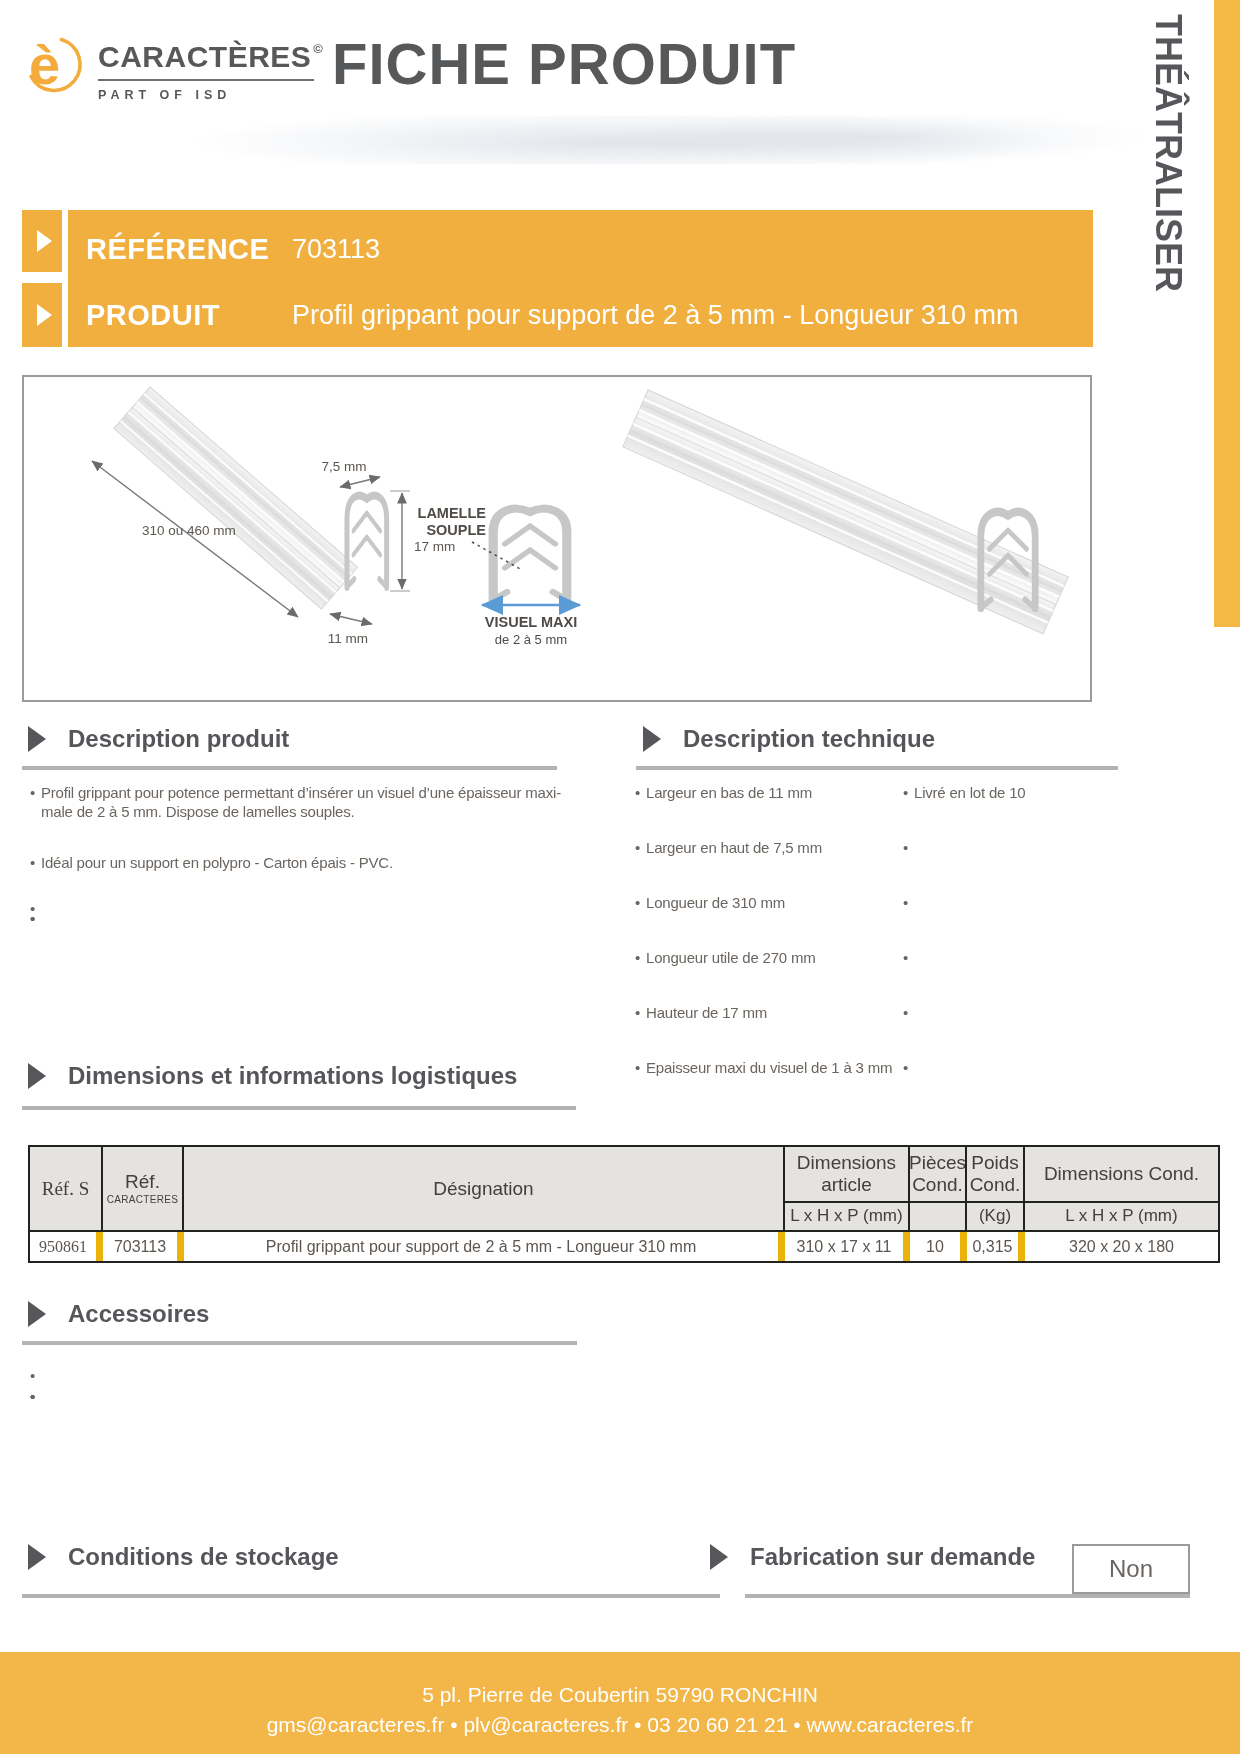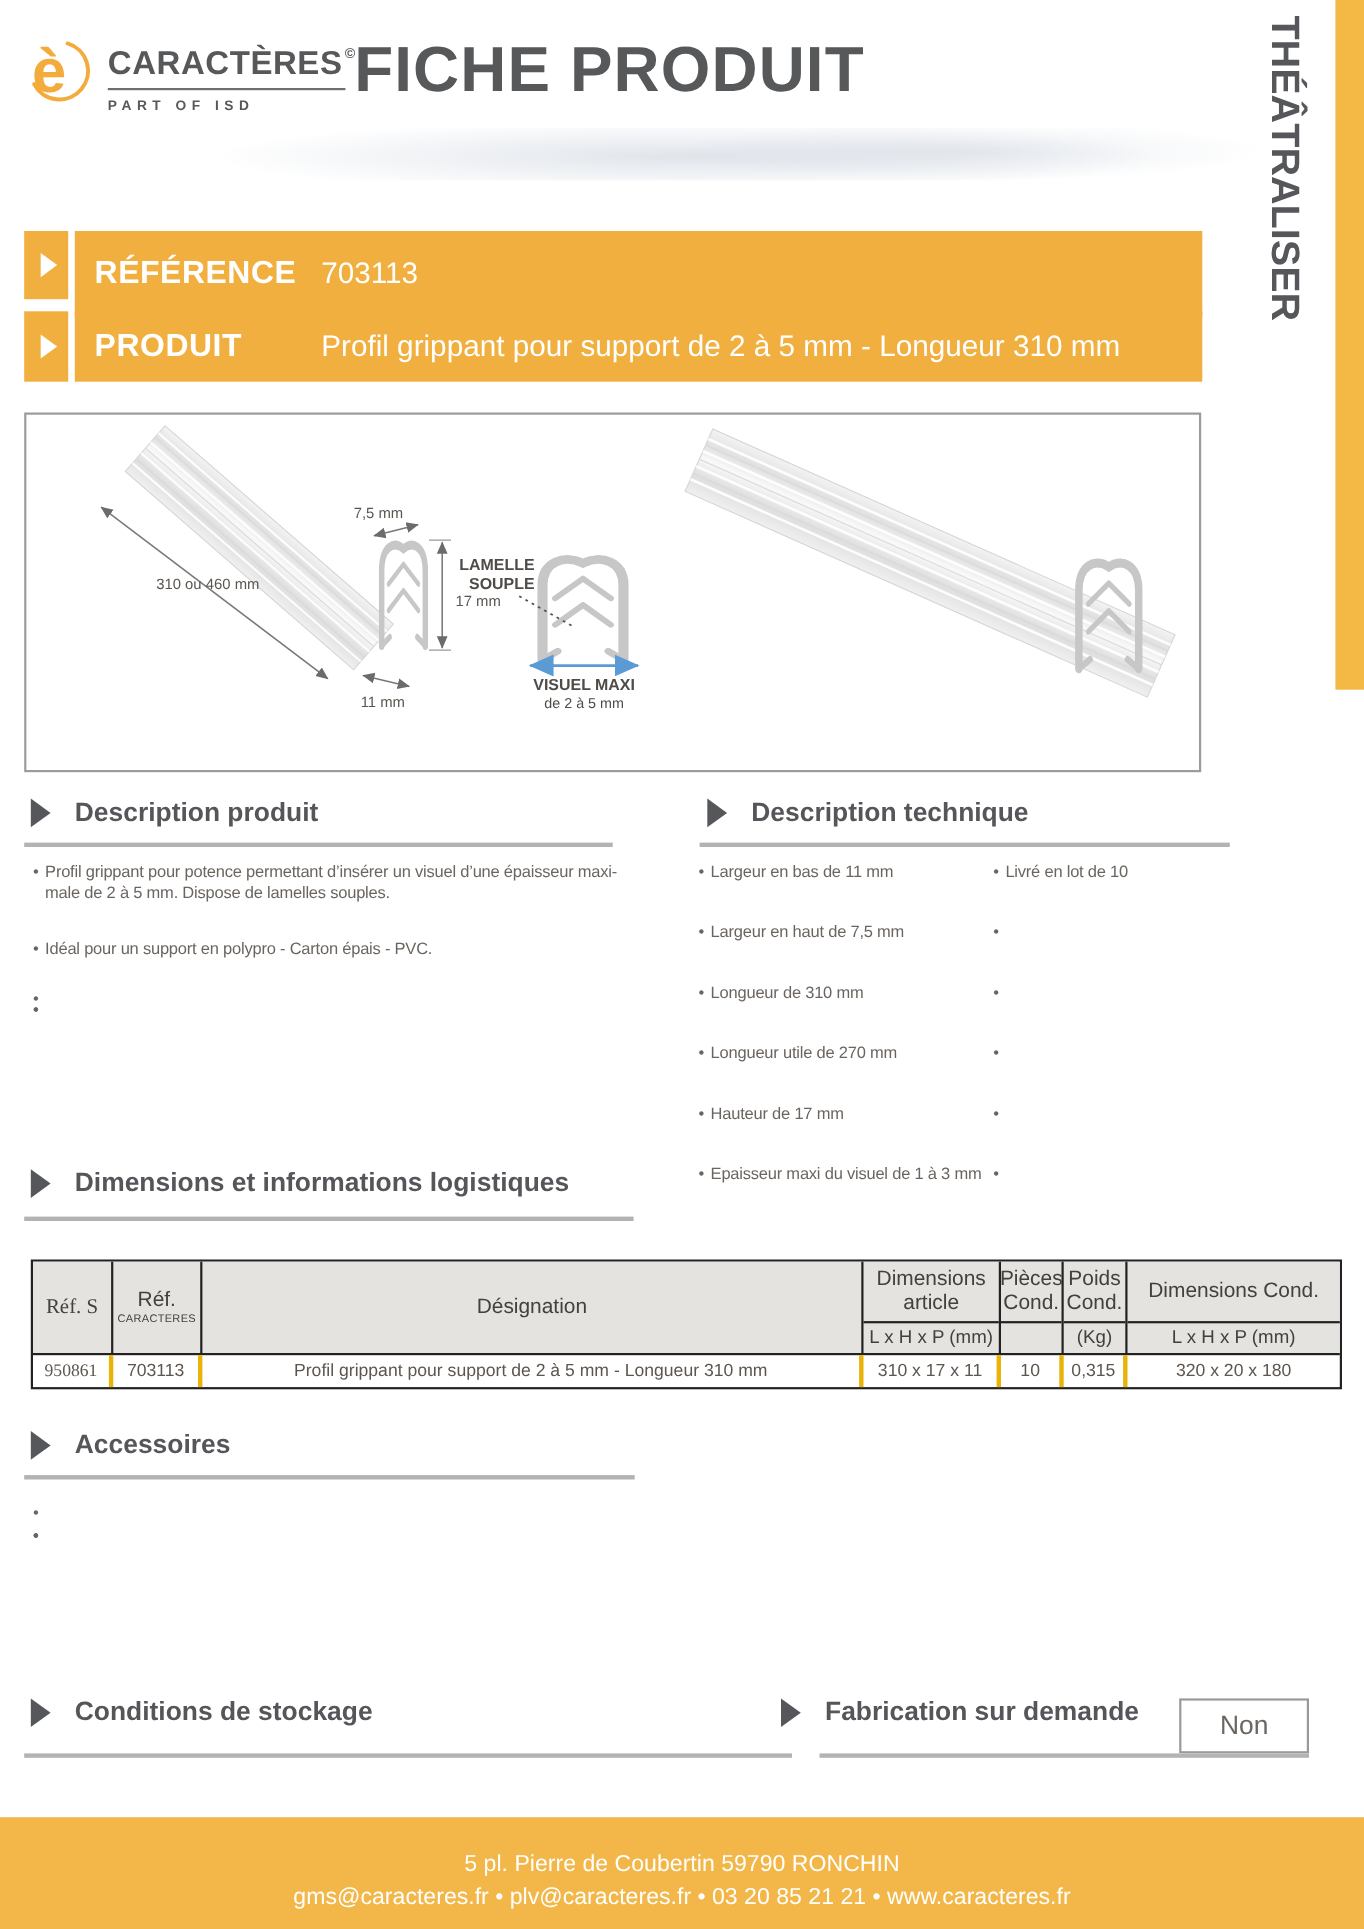--- a/index.html
+++ b/index.html
@@ -13,21 +13,21 @@
 
   
   .logo{position:absolute; left:14px; top:24px; display:flex; align-items:flex-start;}
   .logo-mark{display:block;}
   .logo-right{margin-left:8px; padding-top:18px;}
   .brand-line{font-size:30px; font-weight:bold; color:#57585A; letter-spacing:.5px; line-height:1;}
   .brand-line sup{font-size:13px; font-weight:bold; vertical-align:14px; margin-left:2px;}
   .brand-rule{height:2px; background:#6d6e70; margin-top:7px; width:216px;}
   .brand-tagline{margin-top:7px; font-size:12.5px; letter-spacing:5px; font-weight:600; color:#57585A;}
 
-  .page-title{position:absolute; left:322px; top:30px; font-size:58px; font-weight:bold;
+  .page-title{position:absolute; left:332px; top:30px; font-size:58px; font-weight:bold;
     color:#57585A; letter-spacing:1px; white-space:nowrap;}
 
   .header-sheen{position:absolute; left:55px; top:116px; width:1090px; height:48px;
     background:
       radial-gradient(55% 95% at 52% 55%, rgba(165,178,196,.34), rgba(255,255,255,0) 72%),
       radial-gradient(35% 80% at 76% 45%, rgba(165,178,196,.22), rgba(255,255,255,0) 70%);}
 
   
   .side-bar{position:absolute; left:1214px; top:0; width:26px; height:627px; background:var(--side-bar-yellow);}
   .side-word{position:absolute; left:1150px; top:14px; writing-mode:vertical-rl;
@@ -78,21 +78,21 @@
   .lt-head .c{border-right:2px solid #222; display:flex; flex-direction:column;}
   .lt-head .c:last-child{border-right:none;}
   .lt-head .cen{justify-content:center; align-items:center; text-align:center;}
   .c1{width:73px;font-family:Liberation Serif, serif;} .c2{width:81px;} .c3{width:601px;} .c4{width:125px;}
   .c5{width:57px;} .c6{width:58px;} .c7{width:193px;}
   .lt-head .big{line-height:1.1;} .lt-head .small{font-size:10px; margin-top:2px; letter-spacing:.3px;}
   .split .top{height:54px; display:flex; align-items:center; justify-content:center; text-align:center; line-height:1.15; padding:0 2px;}
   .split .sub{height:27px; border-top:2px solid #222; display:flex; align-items:center; justify-content:center;
     font-size:17px; white-space:nowrap;}
   .lt-data{height:31px; border-top:2px solid #222; font-size:16px; color:#5D5650;}
-  .lt-data .c{border-right:4px solid #eab308; display:flex; align-items:center; justify-content:center; text-align:center;}
+  .lt-data .c{border-right:7px solid #eab308; display:flex; align-items:center; justify-content:center; text-align:center;}
   .lt-data .c:last-child{border-right:none;}
 
   
   .nonbox{position:absolute; left:1072px; top:1544px; width:118px; height:50px; border:2px solid #9a9a9a;
     display:flex; align-items:center; justify-content:center; font-size:24px; color:#6B6661; background:#fff;}
 
   
   .footer{position:absolute; left:0; top:1652px; width:1240px; height:102px; background:var(--footer-yellow);
     color:#fff; text-align:center;}
   .footer .l1{padding-top:31px; font-size:21px;}
@@ -308,16 +308,16 @@
 
   <div class="sec-h" style="left:710px; top:1543px;">
     <span class="tri-gray"></span>
     <span class="t">Fabrication sur demande</span>
   </div>
   <div class="rule" style="left:745px; top:1594px; width:445px;"></div>
   <div class="nonbox">Non</div>
 
   <div class="footer">
     <div class="l1">5 pl. Pierre de Coubertin 59790 RONCHIN</div>
-    <div class="l2">gms@caracteres.fr • plv@caracteres.fr • 03 20 85 21 21 • www.caracteres.fr</div>
+    <div class="l2">gms@caracteres.fr • plv@caracteres.fr • 03 20 60 21 21 • www.caracteres.fr</div>
   </div>
 
 </div>
 
 </body></html>

